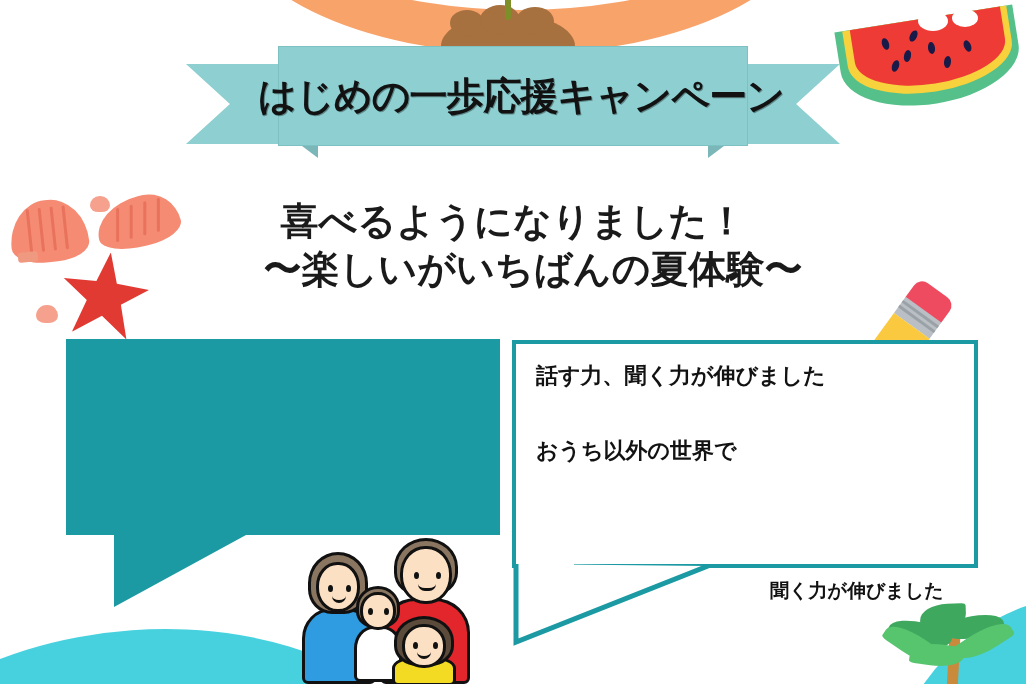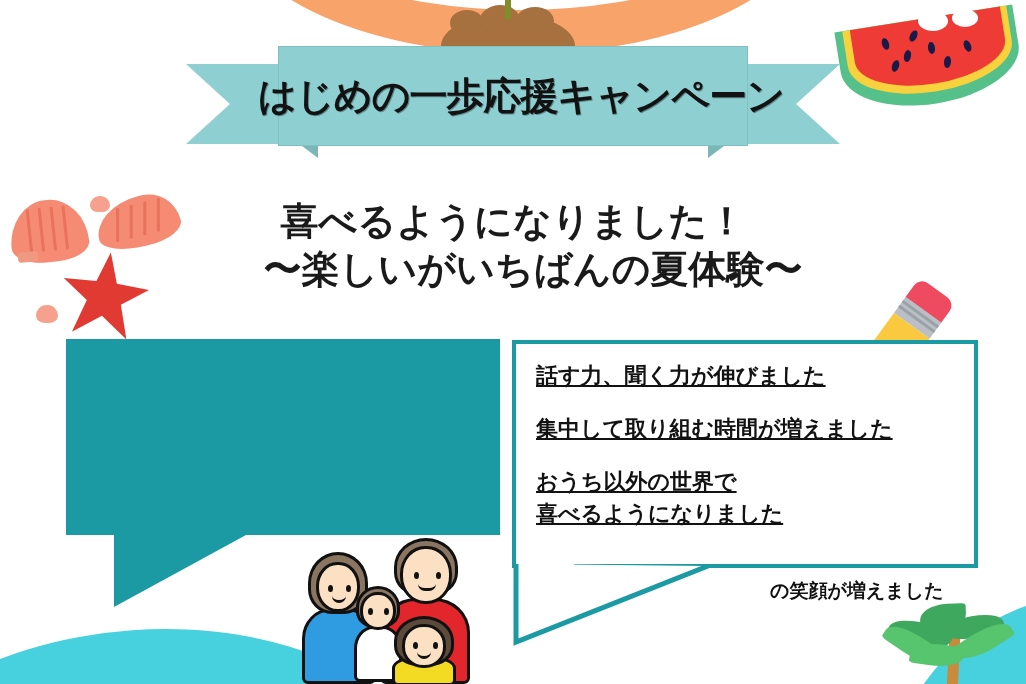--- a/index.html
+++ b/index.html
@@ -135,21 +135,21 @@
   .bubble-left .inner{ padding:22px 24px 0 24px; }
   .bubble-left .line{ font-size:23px; font-weight:bold; line-height:1.45; }
   .bubble-left .gap{ height:28px; }
 
   
   .bubble-right{
     position:absolute; left:512px; top:340px; width:466px; height:228px;
     background:#ffffff; border:4px solid #1B9AA3; color:#121212;
   }
   .bubble-right .inner{ padding:16px 20px 0 20px; }
-  .bubble-right .line{ font-size:22px; font-weight:bold; line-height:1.42;text-decoration:underline; }
+  .bubble-right .line{ font-size:22px; font-weight:bold; line-height:1.42; }
   .bubble-right .gap{ height:22px; }
   .tail-right-wrap{ position:absolute; left:512px; top:564px; width:230px; height:84px; }
   .tail-right-wrap .fillpatch{ position:absolute; left:6px; top:-6px; width:56px; height:10px; background:#ffffff; }
   .tail-right-wrap svg{ position:absolute; left:0; top:0; }
 
   .voice-caption{
     position:absolute; left:770px; top:578px; font-size:19px; font-weight:bold; color:#111;
   }
 
   
@@ -246,34 +246,32 @@
   </div>
 
   <div class="bubble-left">
     <div class="tail"></div>
   </div>
 
   <div class="bubble-right">
     <div class="inner">
       <div class="line">話す力、聞く力が伸びました</div>
       <div class="gap"></div>
-      <div class="line">集中して取り組む時間が増えました</div>
       <div class="gap"></div>
       <div class="line">おうち以外の世界で</div>
-      <div class="line">喜べるようになりました</div>
     </div>
   </div>
   <div class="tail-right-wrap">
     <div class="fillpatch"></div>
     <svg width="230" height="84" viewBox="0 0 230 84">
       <path d="M4 0 L4 78 L196 2" fill="#ffffff" stroke="#1B9AA3" stroke-width="5" stroke-linejoin="miter"></path>
     </svg>
   </div>
 
-  <div class="voice-caption">の笑顔が増えました</div>
+  <div class="voice-caption">聞く力が伸びました</div>
 
   <div class="family fam">
 
     <div class="body" style="left:2px;top:78px;width:74px;height:76px;background:#2F9BE0;"></div>
     <div class="hair" style="left:8px;top:22px;width:60px;height:62px;"></div>
     <div class="face" style="left:16px;top:32px;width:44px;height:50px;"></div>
     <div class="eye" style="left:28px;top:55px;"></div>
     <div class="eye" style="left:46px;top:55px;"></div>
     <div class="mouth" style="left:32px;top:66px;"></div>
 

